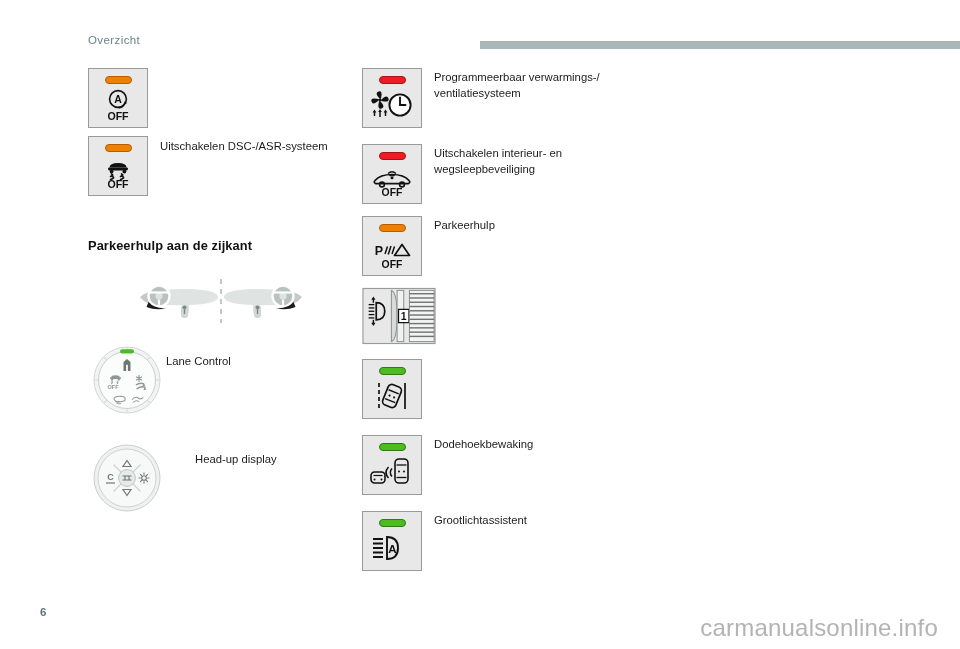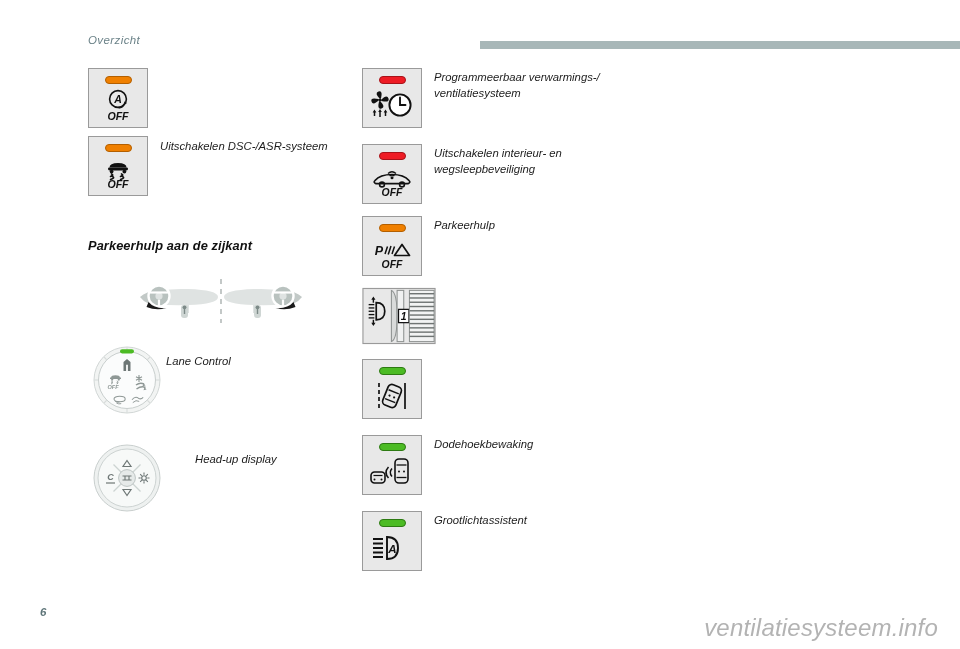--- a/index.html
+++ b/index.html
@@ -2,21 +2,21 @@
 <html><head>
 <meta charset="utf-8">
 <style>
   * { box-sizing: border-box; margin: 0; padding: 0; }
   html, body {
     width: 960px; height: 649px;
     background: #ffffff;
     font-family: "Liberation Sans", sans-serif;
     overflow: hidden;
   }
-  .page { position: relative; width: 960px; height: 649px; font-style: italic; }
+  .page { position: relative; width: 960px; height: 649px; }
 
   
   .hdr-title {
     position: absolute; left: 88px; top: 34px;
     font-size: 11.5px; color: #6b8288; letter-spacing: .4px;
   }
   .hdr-rule {
     position: absolute; left: 480px; top: 41px;
     width: 480px; height: 8px; background: #a8b7b8;
   }
@@ -454,15 +454,15 @@
             <text x="23.5" y="21" font-family="Liberation Sans, sans-serif" font-size="11.5" font-weight="bold" text-anchor="middle" fill="#111">A</text>
           </svg>
         </div>
       </div>
       <div class="caption" style="position:absolute;left:72px;top:2px;width:230px;">Grootlichtassistent</div>
     </div>
 
   </div>
 
   <div class="pagenum">6</div>
-  <div class="watermark">ventilatiesysteem.info</div>
+  <div class="watermark">carmanualsonline.info</div>
 
 </div>
 
 </body></html>

